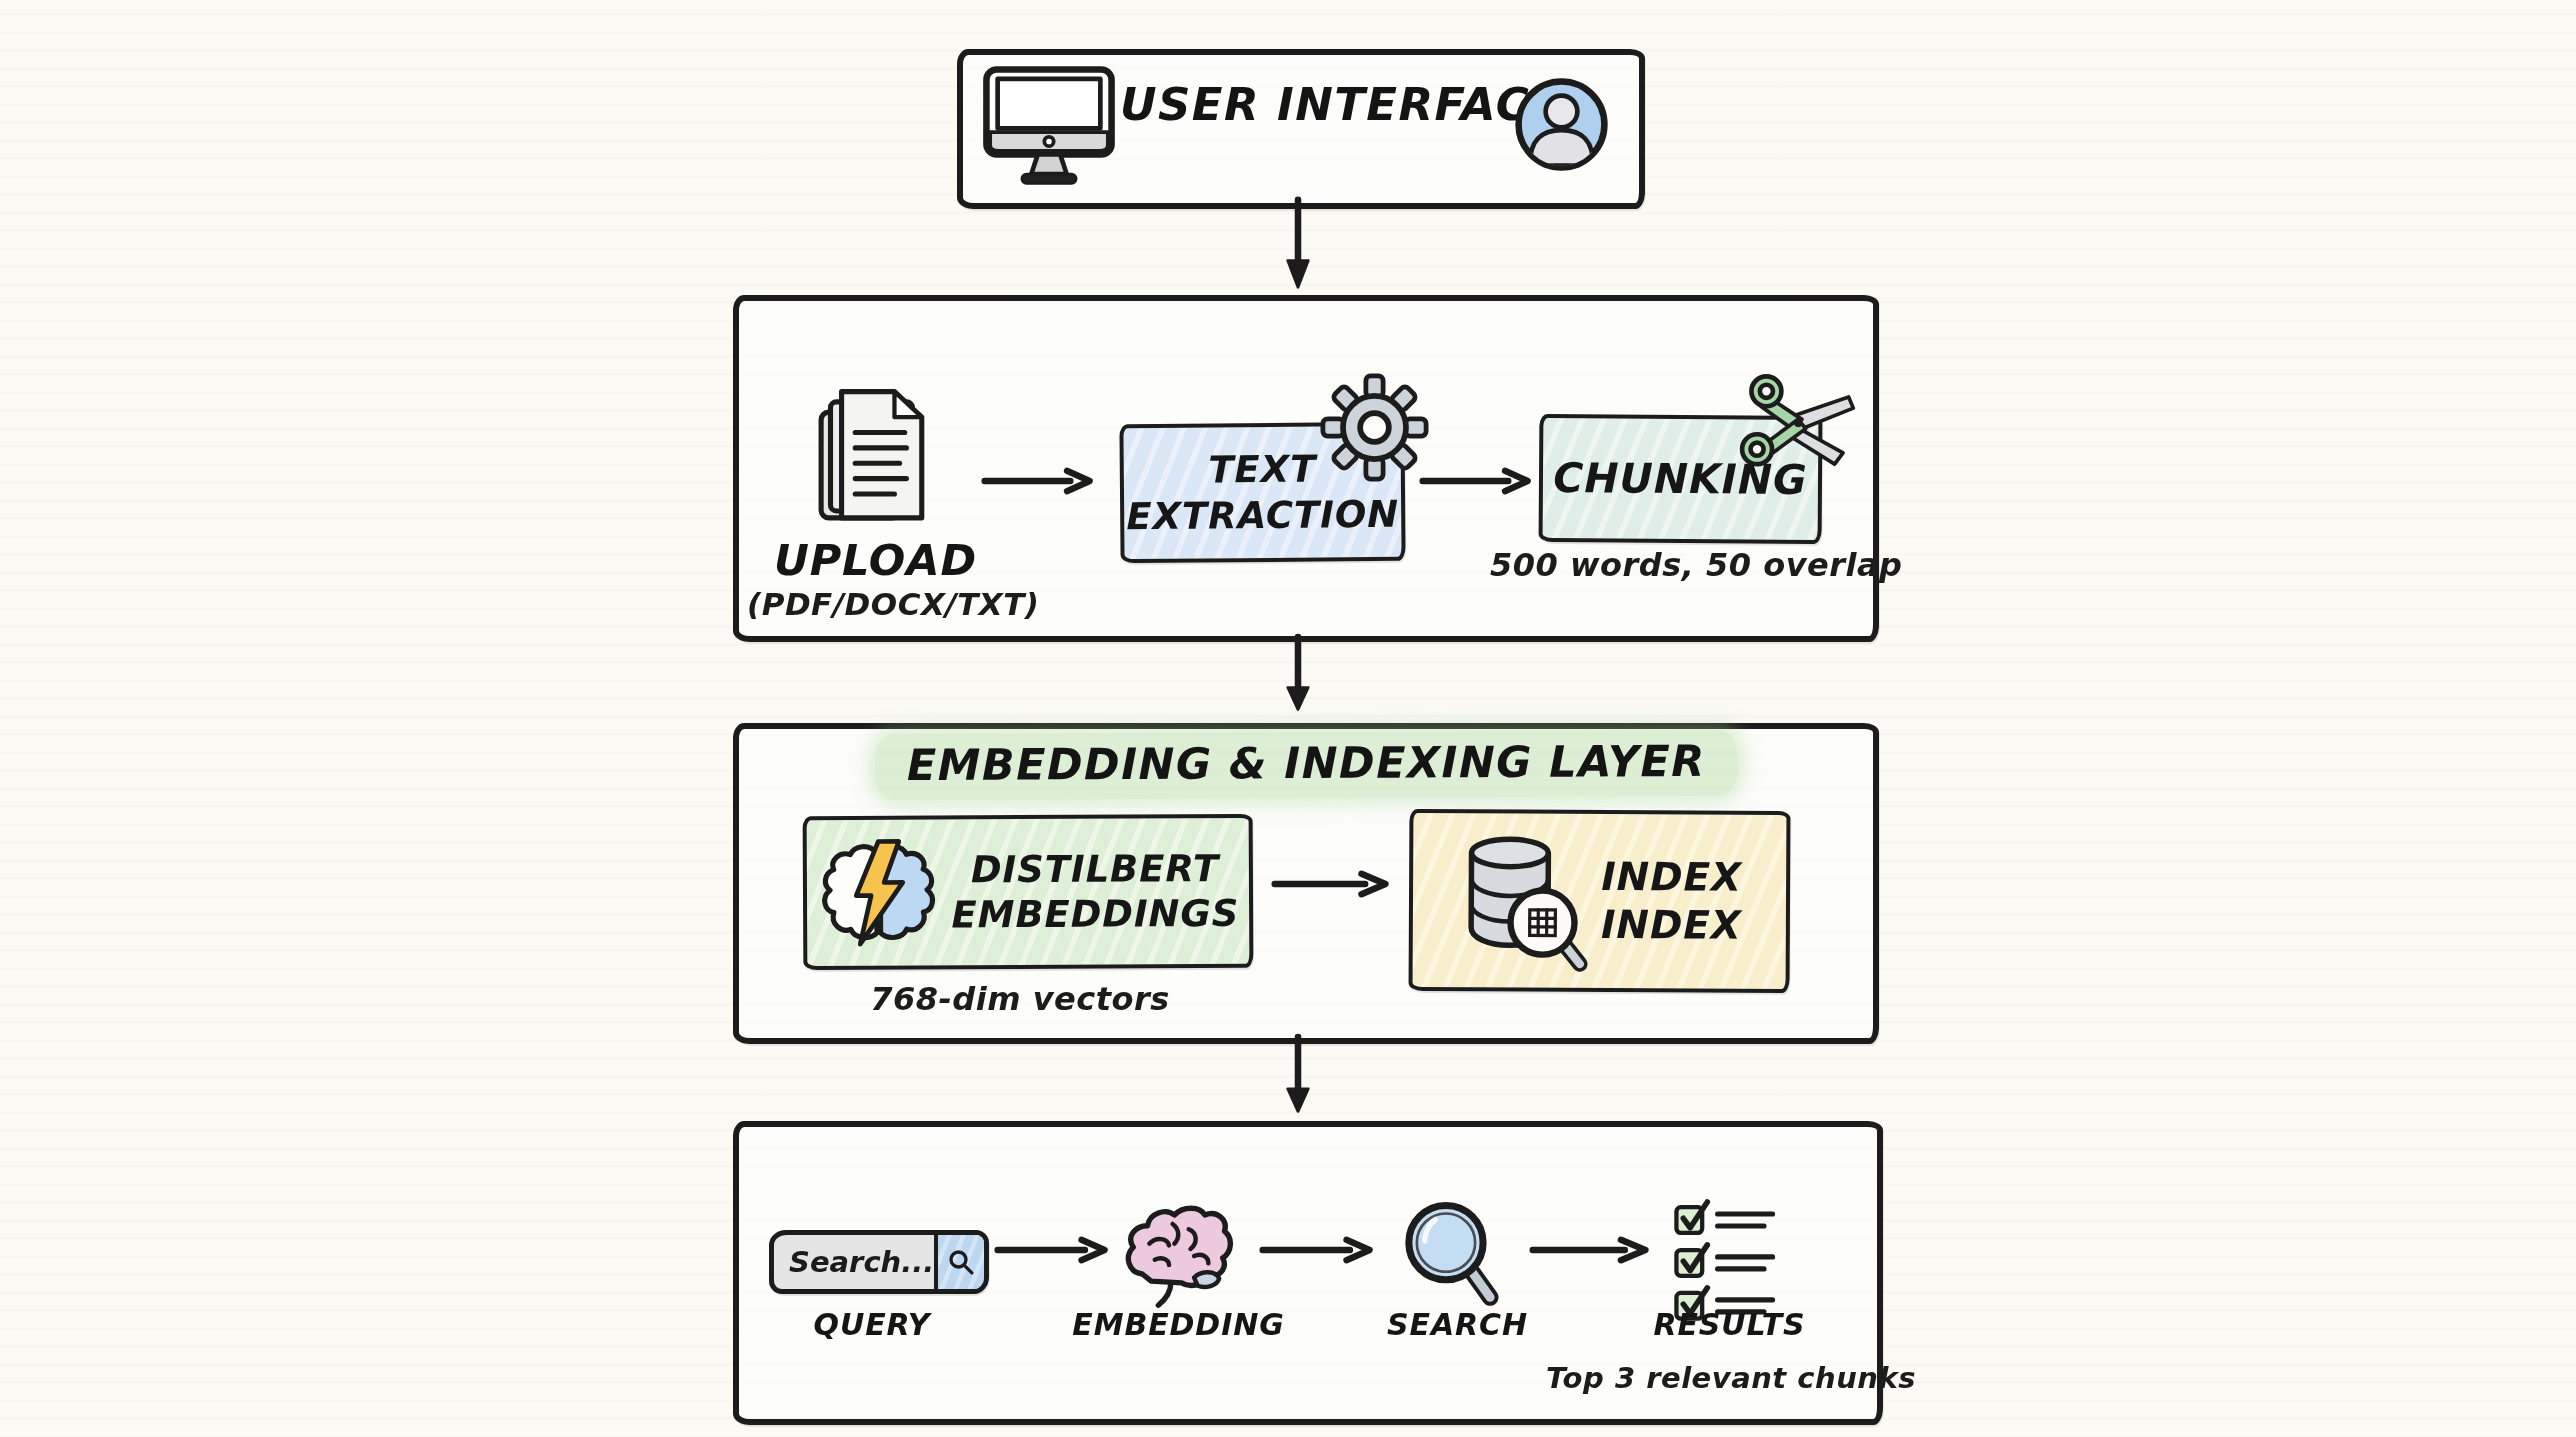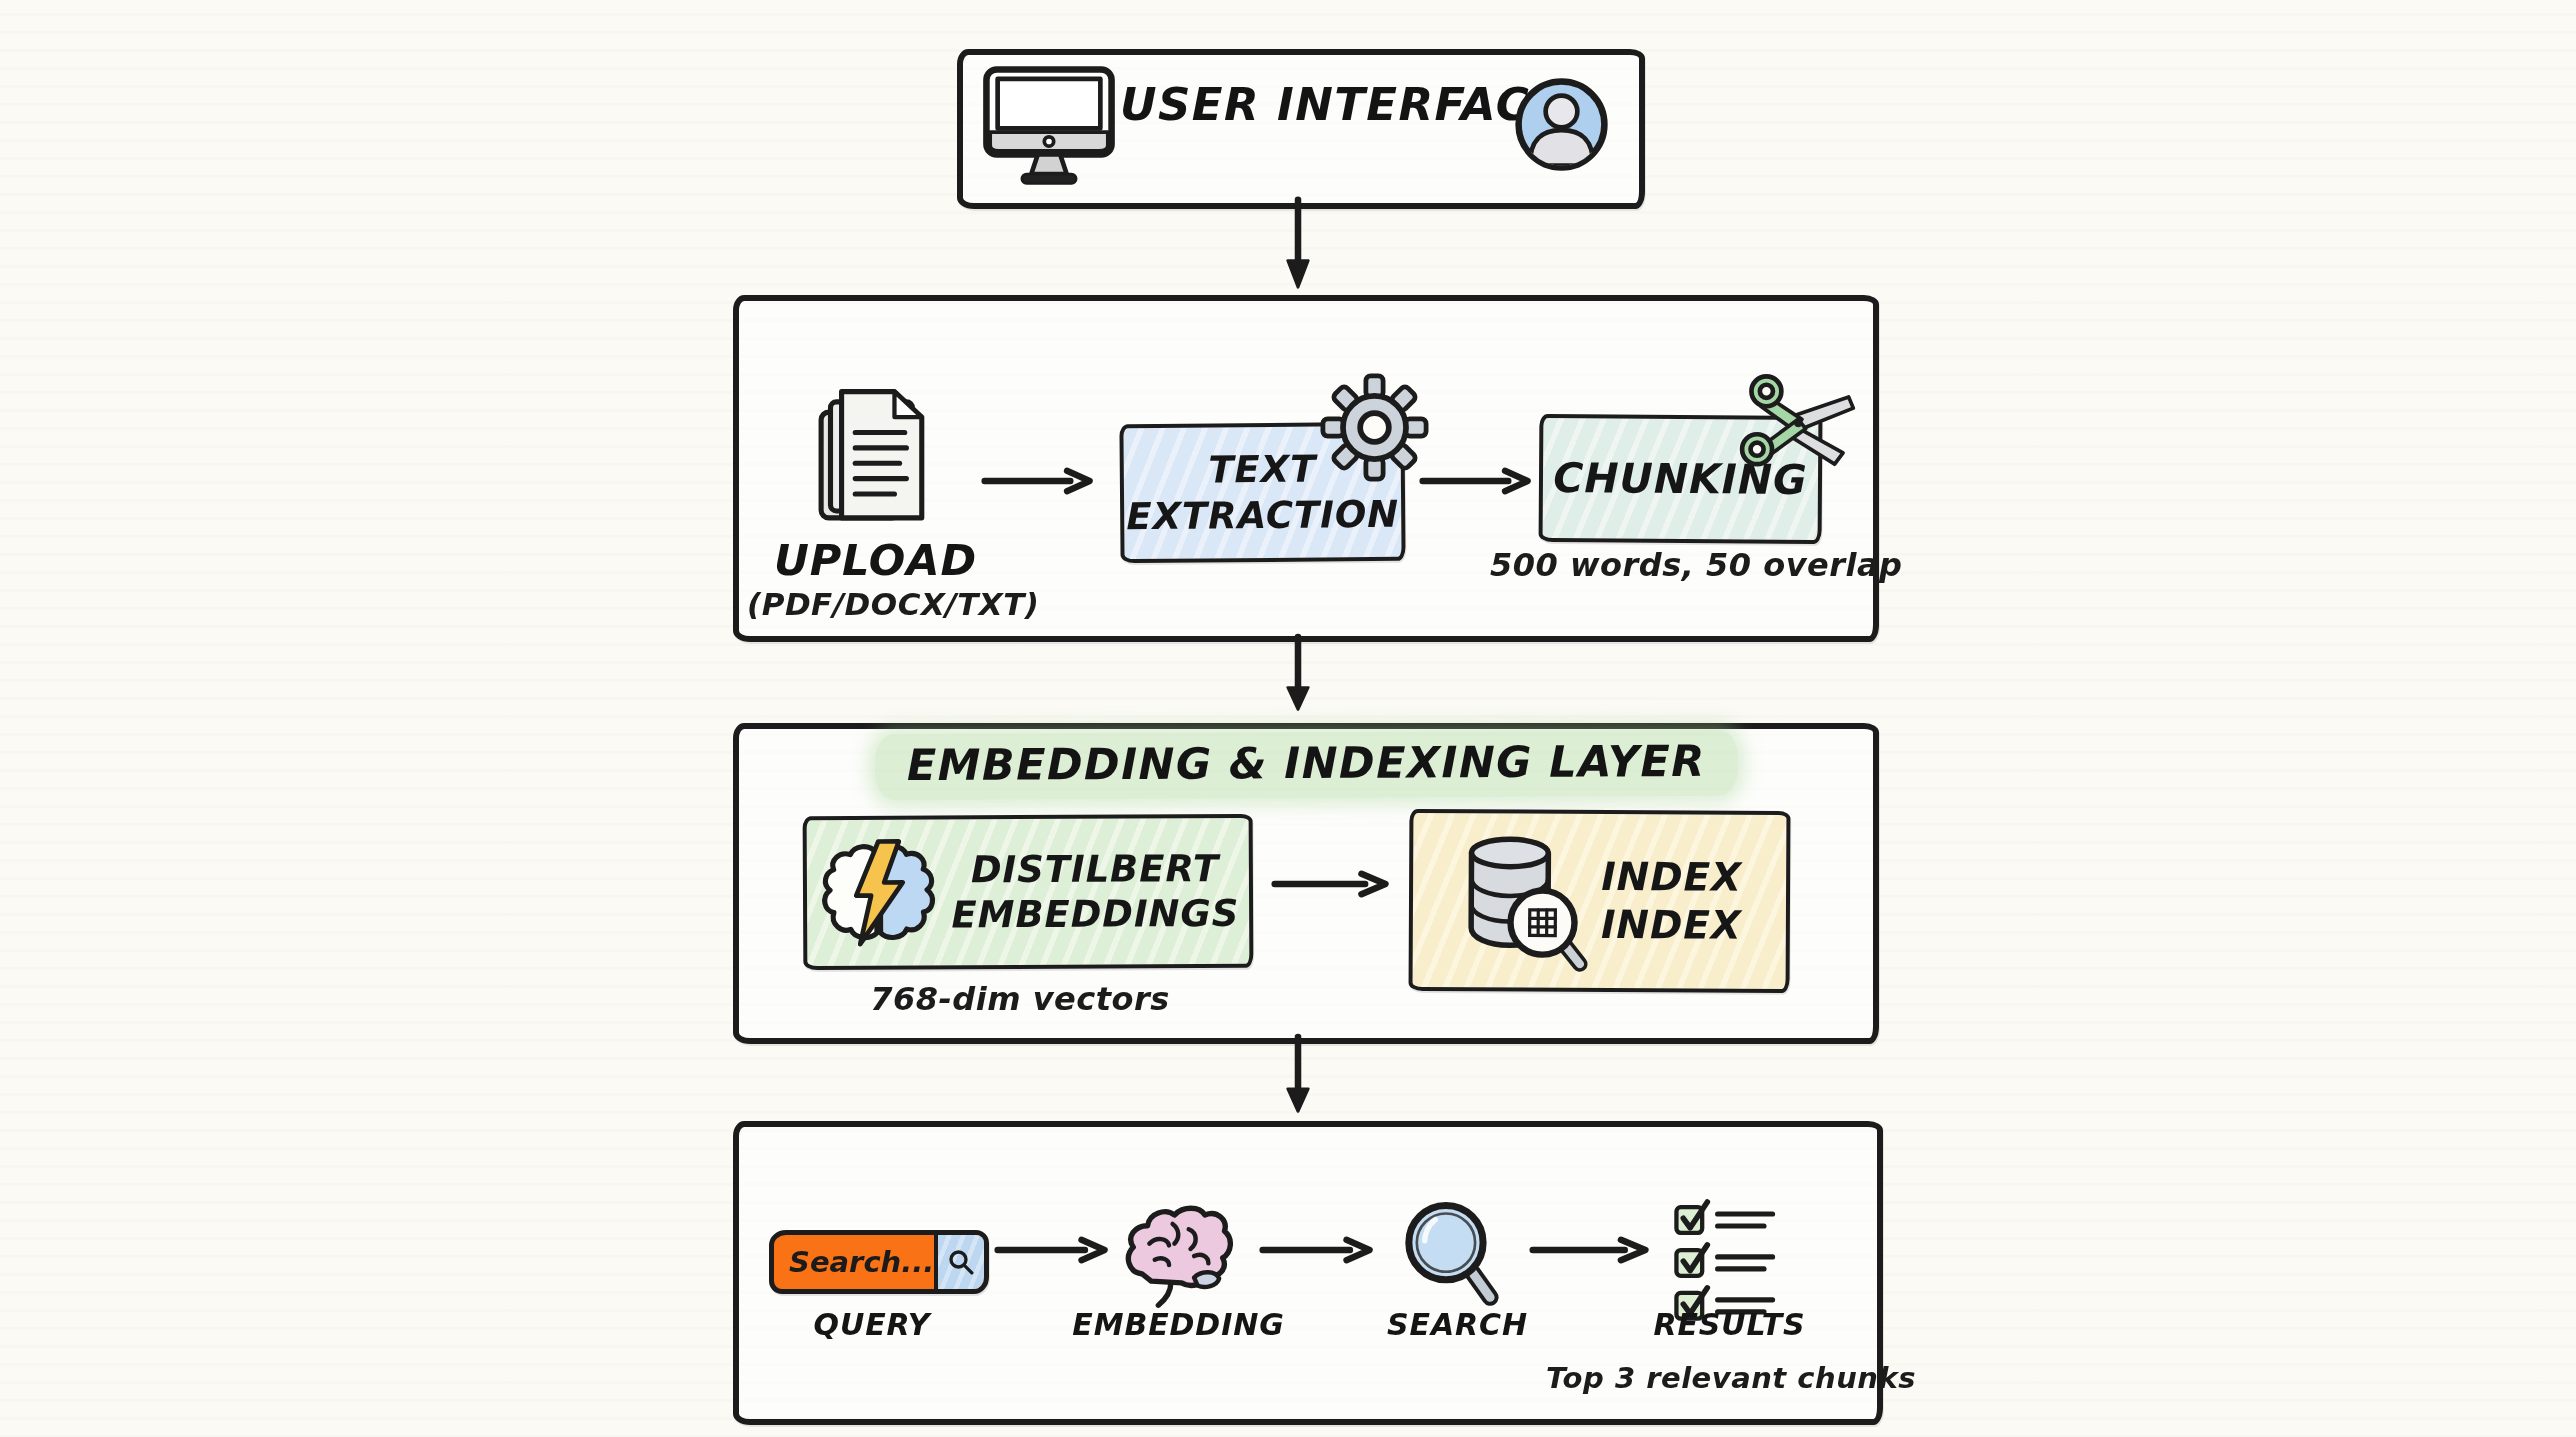--- a/index.html
+++ b/index.html
@@ -53,21 +53,21 @@
     position:absolute;text-align:center;
     font-style:italic;font-weight:800;font-size:30px;letter-spacing:0.9px;
     color:#151515;white-space:nowrap;
   }
   .ui-title{font-style:italic;font-weight:800;font-size:45px;letter-spacing:1.4px;color:#141414;text-align:center;white-space:nowrap;}
   .ui-sub{font-style:italic;font-weight:700;font-size:38px;letter-spacing:0.9px;color:#191919;text-align:center;margin-top:7.5px;white-space:nowrap;}
   
   .search-bar{
     position:absolute;display:flex;align-items:stretch;
     border:5.6px solid #1c1c1c;border-radius:17px 13px 15px 13px/15px 13px 17px 13px;
-    background:#f97316;overflow:hidden;box-shadow:0.9px 1.9px 0 rgba(40,40,40,0.12);
+    background:#e5e5e5;overflow:hidden;box-shadow:0.9px 1.9px 0 rgba(40,40,40,0.12);
   }
   .search-text{
     flex:1;display:flex;align-items:center;padding-left:15px;
     font-style:italic;font-weight:600;font-size:29px;color:#1b1b1b;white-space:nowrap;
   }
   .search-btn{
     width:49px;display:flex;align-items:center;justify-content:center;
     border-left:4.7px solid #1c1c1c;
     background:repeating-linear-gradient(112deg,#bcd7ef 0 8.4px,#d4e5f5 8.4px 13px);
   }

